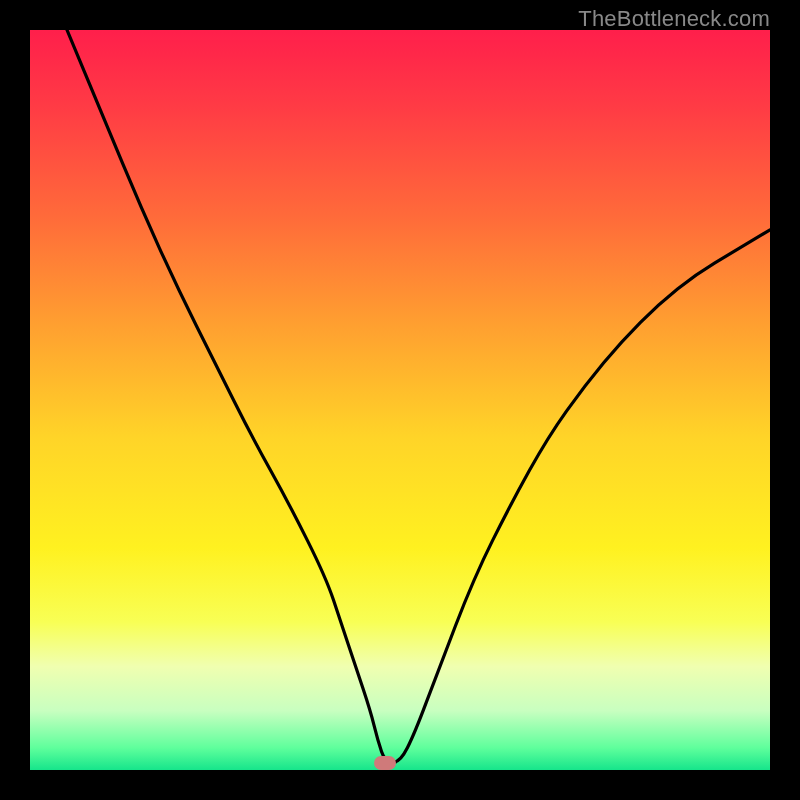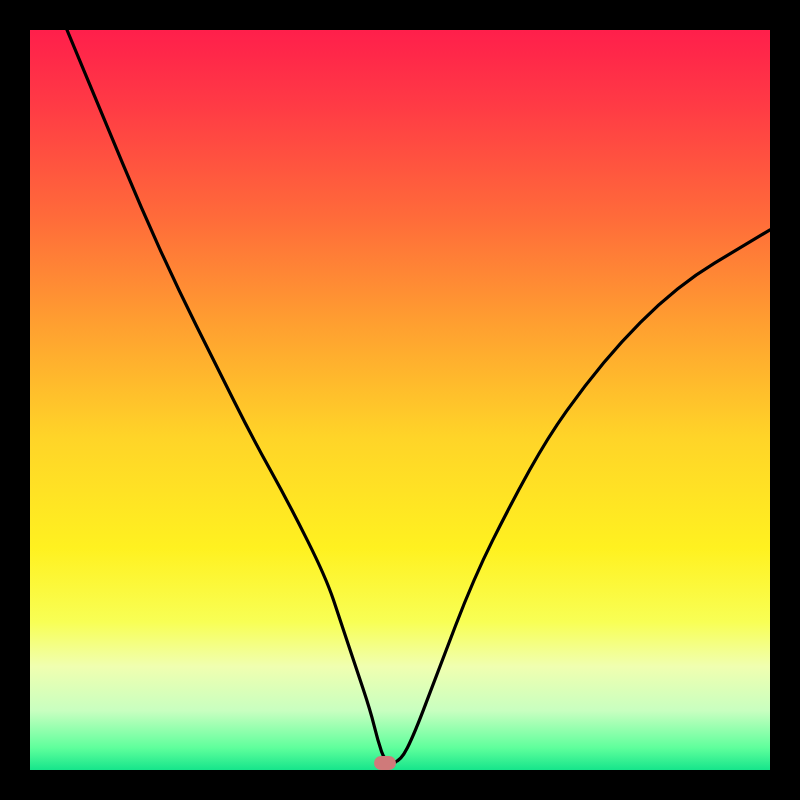--- a/index.html
+++ b/index.html
@@ -47,20 +47,21 @@
   }
   svg.curve {
     position: absolute;
     inset: 0;
   }
 </style>
 </head>
 <body>
 <div class="outer">
 
+  <div class="watermark">TheBottleneck.com</div>
 
   <div class="plot-area">
     <svg class="gradient-bg" viewBox="0 0 740 740" preserveAspectRatio="none">
       <defs>
         <linearGradient id="bgGrad" x1="0" y1="0" x2="0" y2="1">
             <stop offset="0.0%" stop-color="#ff1f4b"></stop>
             <stop offset="10.0%" stop-color="#ff3a45"></stop>
             <stop offset="25.0%" stop-color="#ff6a3a"></stop>
             <stop offset="40.0%" stop-color="#ffa030"></stop>
             <stop offset="55.0%" stop-color="#ffd428"></stop>

